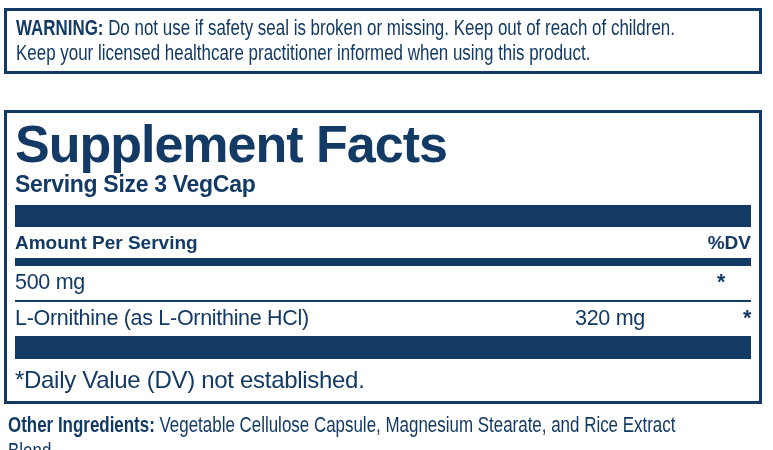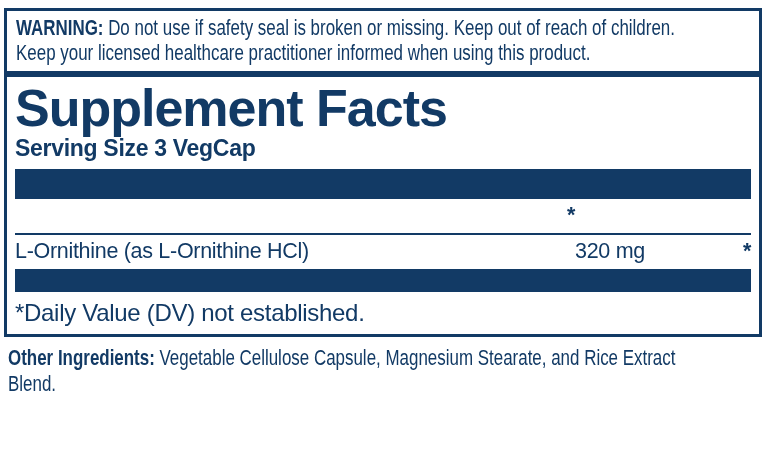--- a/index.html
+++ b/index.html
@@ -40,20 +40,21 @@
   .directions-wrap{
     margin:7px 0 9px 4px;
     width:764px;
     overflow:hidden;
   }
   .facts-box{
     border:3px solid var(--navy);
     width:758px;
     padding:0 8px 7px 8px;
     overflow:hidden;
+    margin-top:36px;
   }
   .facts-title{
     font-size:52px;
     font-weight:bold;
     letter-spacing:-1px;
     line-height:1.0;
     margin:5px 0 2px 0;
   }
   .serving-size{
     font-size:23px;
@@ -106,24 +107,29 @@
 Keep your licensed healthcare practitioner informed when using this product.</span></p>
   </div>
 
 
   <div class="facts-box">
     <div class="facts-title">Supplement Facts</div>
     <div class="serving-size">Serving Size 3 VegCap</div>
 
     <div class="bar thick"></div>
 
+    <div class="facts-header">
+      <span>Amount Per Serving</span>
+      <span>%DV</span>
+    </div>
 
     <div class="bar thin"></div>
 
     <div class="frow divided">
+      <span class="famount">500 mg</span>
       <span class="fdv">*</span>
     </div>
 
     <div class="frow">
       <span class="fname">L-Ornithine (as L-Ornithine HCl)</span>
       <span class="famount">320 mg</span>
       <span class="fdv">*</span>
     </div>
 
     <div class="bar thick2"></div>

